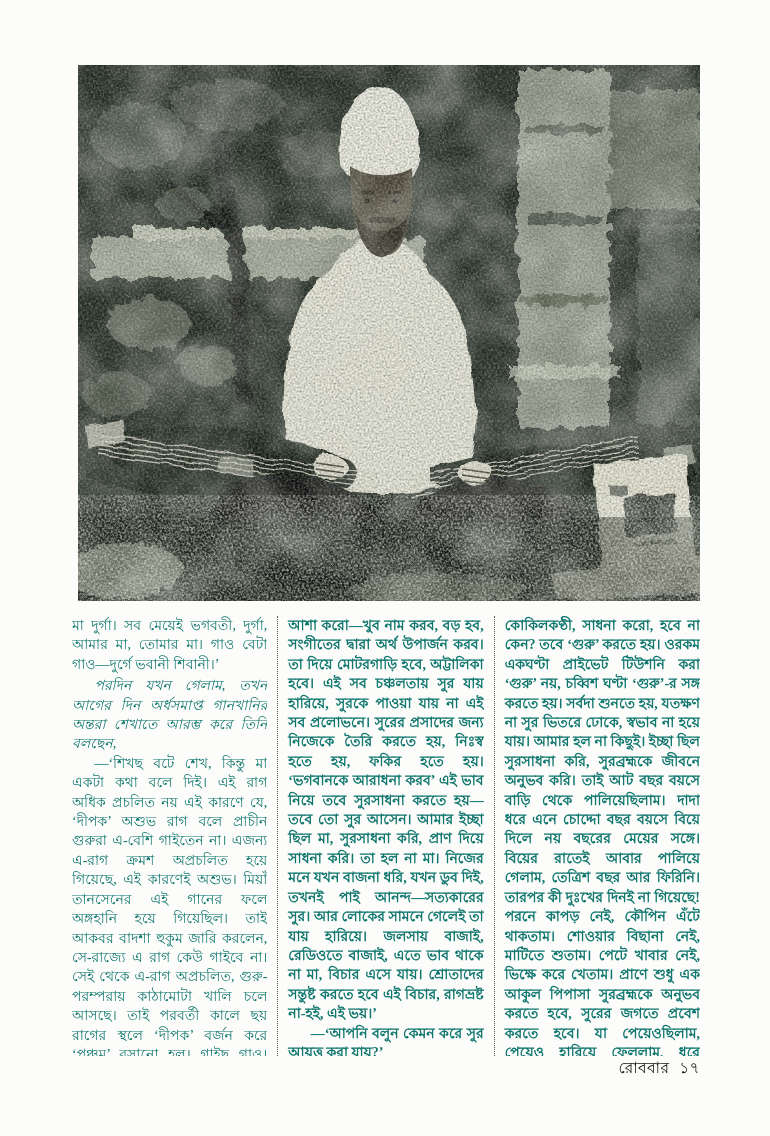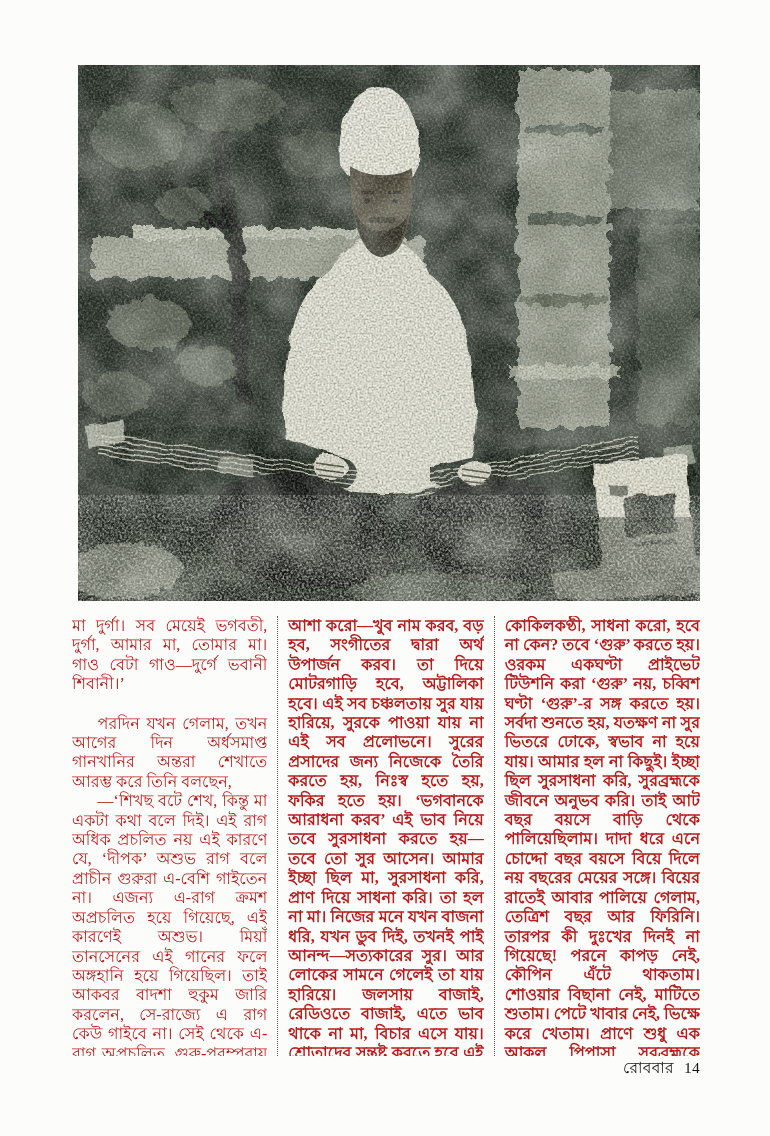--- a/index.html
+++ b/index.html
@@ -25,36 +25,36 @@
   .text-block {
     position: absolute;
     left: 72px; top: 616px;
     width: 628px;
     display: flex;
     align-items: stretch;
   }
   .column {
     flex: 1 1 0;
     min-width: 0;
-    font-size: 16px;
+    font-size: 14px;
     line-height: 19.4px;
-    color: #b91c1c;
+    color: #0f766e;
     text-align: justify;
     overflow: hidden;
     max-height: 440px;
   }
   .column + .column {
     border-left: 1px dotted #555;
     margin-left: 10px;
     padding-left: 10px;
     font-weight: bold;
   }
   .para { margin: 0; }
   .para.indent { text-indent: 1.6em; }
-  .para.space-before { margin-top: 20px; }
+  .para.space-before { margin-top: 2px; font-style: italic; }
   
   .footer {
     position: absolute;
     top: 1056px;
     right: 70px;
     font-size: 15.5px;
     color: #161616;
     letter-spacing: 0.3px;
   }
   .footer .pageno { margin-left: 10px; }
@@ -211,16 +211,16 @@
     <div class="column">
         <p class="para">আশা করো—খুব নাম করব, বড় হব, সংগীতের দ্বারা অর্থ উপার্জন করব। তা দিয়ে মোটরগাড়ি হবে, অট্টালিকা হবে। এই সব চঞ্চলতায় সুর যায় হারিয়ে, সুরকে পাওয়া যায় না এই সব প্রলোভনে। সুরের প্রসাদের জন্য নিজেকে তৈরি করতে হয়, নিঃস্ব হতে হয়, ফকির হতে হয়। ‘ভগবানকে আরাধনা করব’ এই ভাব নিয়ে তবে সুরসাধনা করতে হয়—তবে তো সুর আসেন। আমার ইচ্ছা ছিল মা, সুরসাধনা করি, প্রাণ দিয়ে সাধনা করি। তা হল না মা। নিজের মনে যখন বাজনা ধরি, যখন ডুব দিই, তখনই পাই আনন্দ—সত্যকারের সুর। আর লোকের সামনে গেলেই তা যায় হারিয়ে। জলসায় বাজাই, রেডিওতে বাজাই, এতে ভাব থাকে না মা, বিচার এসে যায়। শ্রোতাদের সন্তুষ্ট করতে হবে এই বিচার, রাগভ্রষ্ট না-হই, এই ভয়।’</p>
         <p class="para indent">—‘আপনি বলুন কেমন করে সুর আয়ত্ত করা যায়?’</p>
       </div>
     <div class="column">
         <p class="para">কোকিলকণ্ঠী, সাধনা করো, হবে না কেন? তবে ‘গুরু’ করতে হয়। ওরকম একঘণ্টা প্রাইভেট টিউশনি করা ‘গুরু’ নয়, চব্বিশ ঘণ্টা ‘গুরু’-র সঙ্গ করতে হয়। সর্বদা শুনতে হয়, যতক্ষণ না সুর ভিতরে ঢোকে, স্বভাব না হয়ে যায়। আমার হল না কিছুই। ইচ্ছা ছিল সুরসাধনা করি, সুরব্রহ্মকে জীবনে অনুভব করি। তাই আট বছর বয়সে বাড়ি থেকে পালিয়েছিলাম। দাদা ধরে এনে চোদ্দো বছর বয়সে বিয়ে দিলে নয় বছরের মেয়ের সঙ্গে। বিয়ের রাতেই আবার পালিয়ে গেলাম, তেত্রিশ বছর আর ফিরিনি। তারপর কী দুঃখের দিনই না গিয়েছে! পরনে কাপড় নেই, কৌপিন এঁটে থাকতাম। শোওয়ার বিছানা নেই, মাটিতে শুতাম। পেটে খাবার নেই, ভিক্ষে করে খেতাম। প্রাণে শুধু এক আকুল পিপাসা সুরব্রহ্মকে অনুভব করতে হবে, সুরের জগতে প্রবেশ করতে হবে। যা পেয়েওছিলাম, পেয়েও হারিয়ে ফেললাম, ধরে রাখতে পারলাম না। এখন শুধুই ভিক্ষাবৃত্তি সার—পেটের জন্য সংগীতের দোহাই দিয়ে দুয়ারে-দুয়ারে ভিক্ষা। যাক সান্ত্বনা, আমার নিজের জন্য ভিক্ষা করি না। ভগবান জানেন, তিনি যা দিয়েছেন</p>
       </div>
   </div>
 
   <div class="footer">
-    <span>রোববার</span><span class="pageno">14</span>
+    <span>রোববার</span><span class="pageno">১৭</span>
   </div>
 
 </div>
 
 </body></html>

